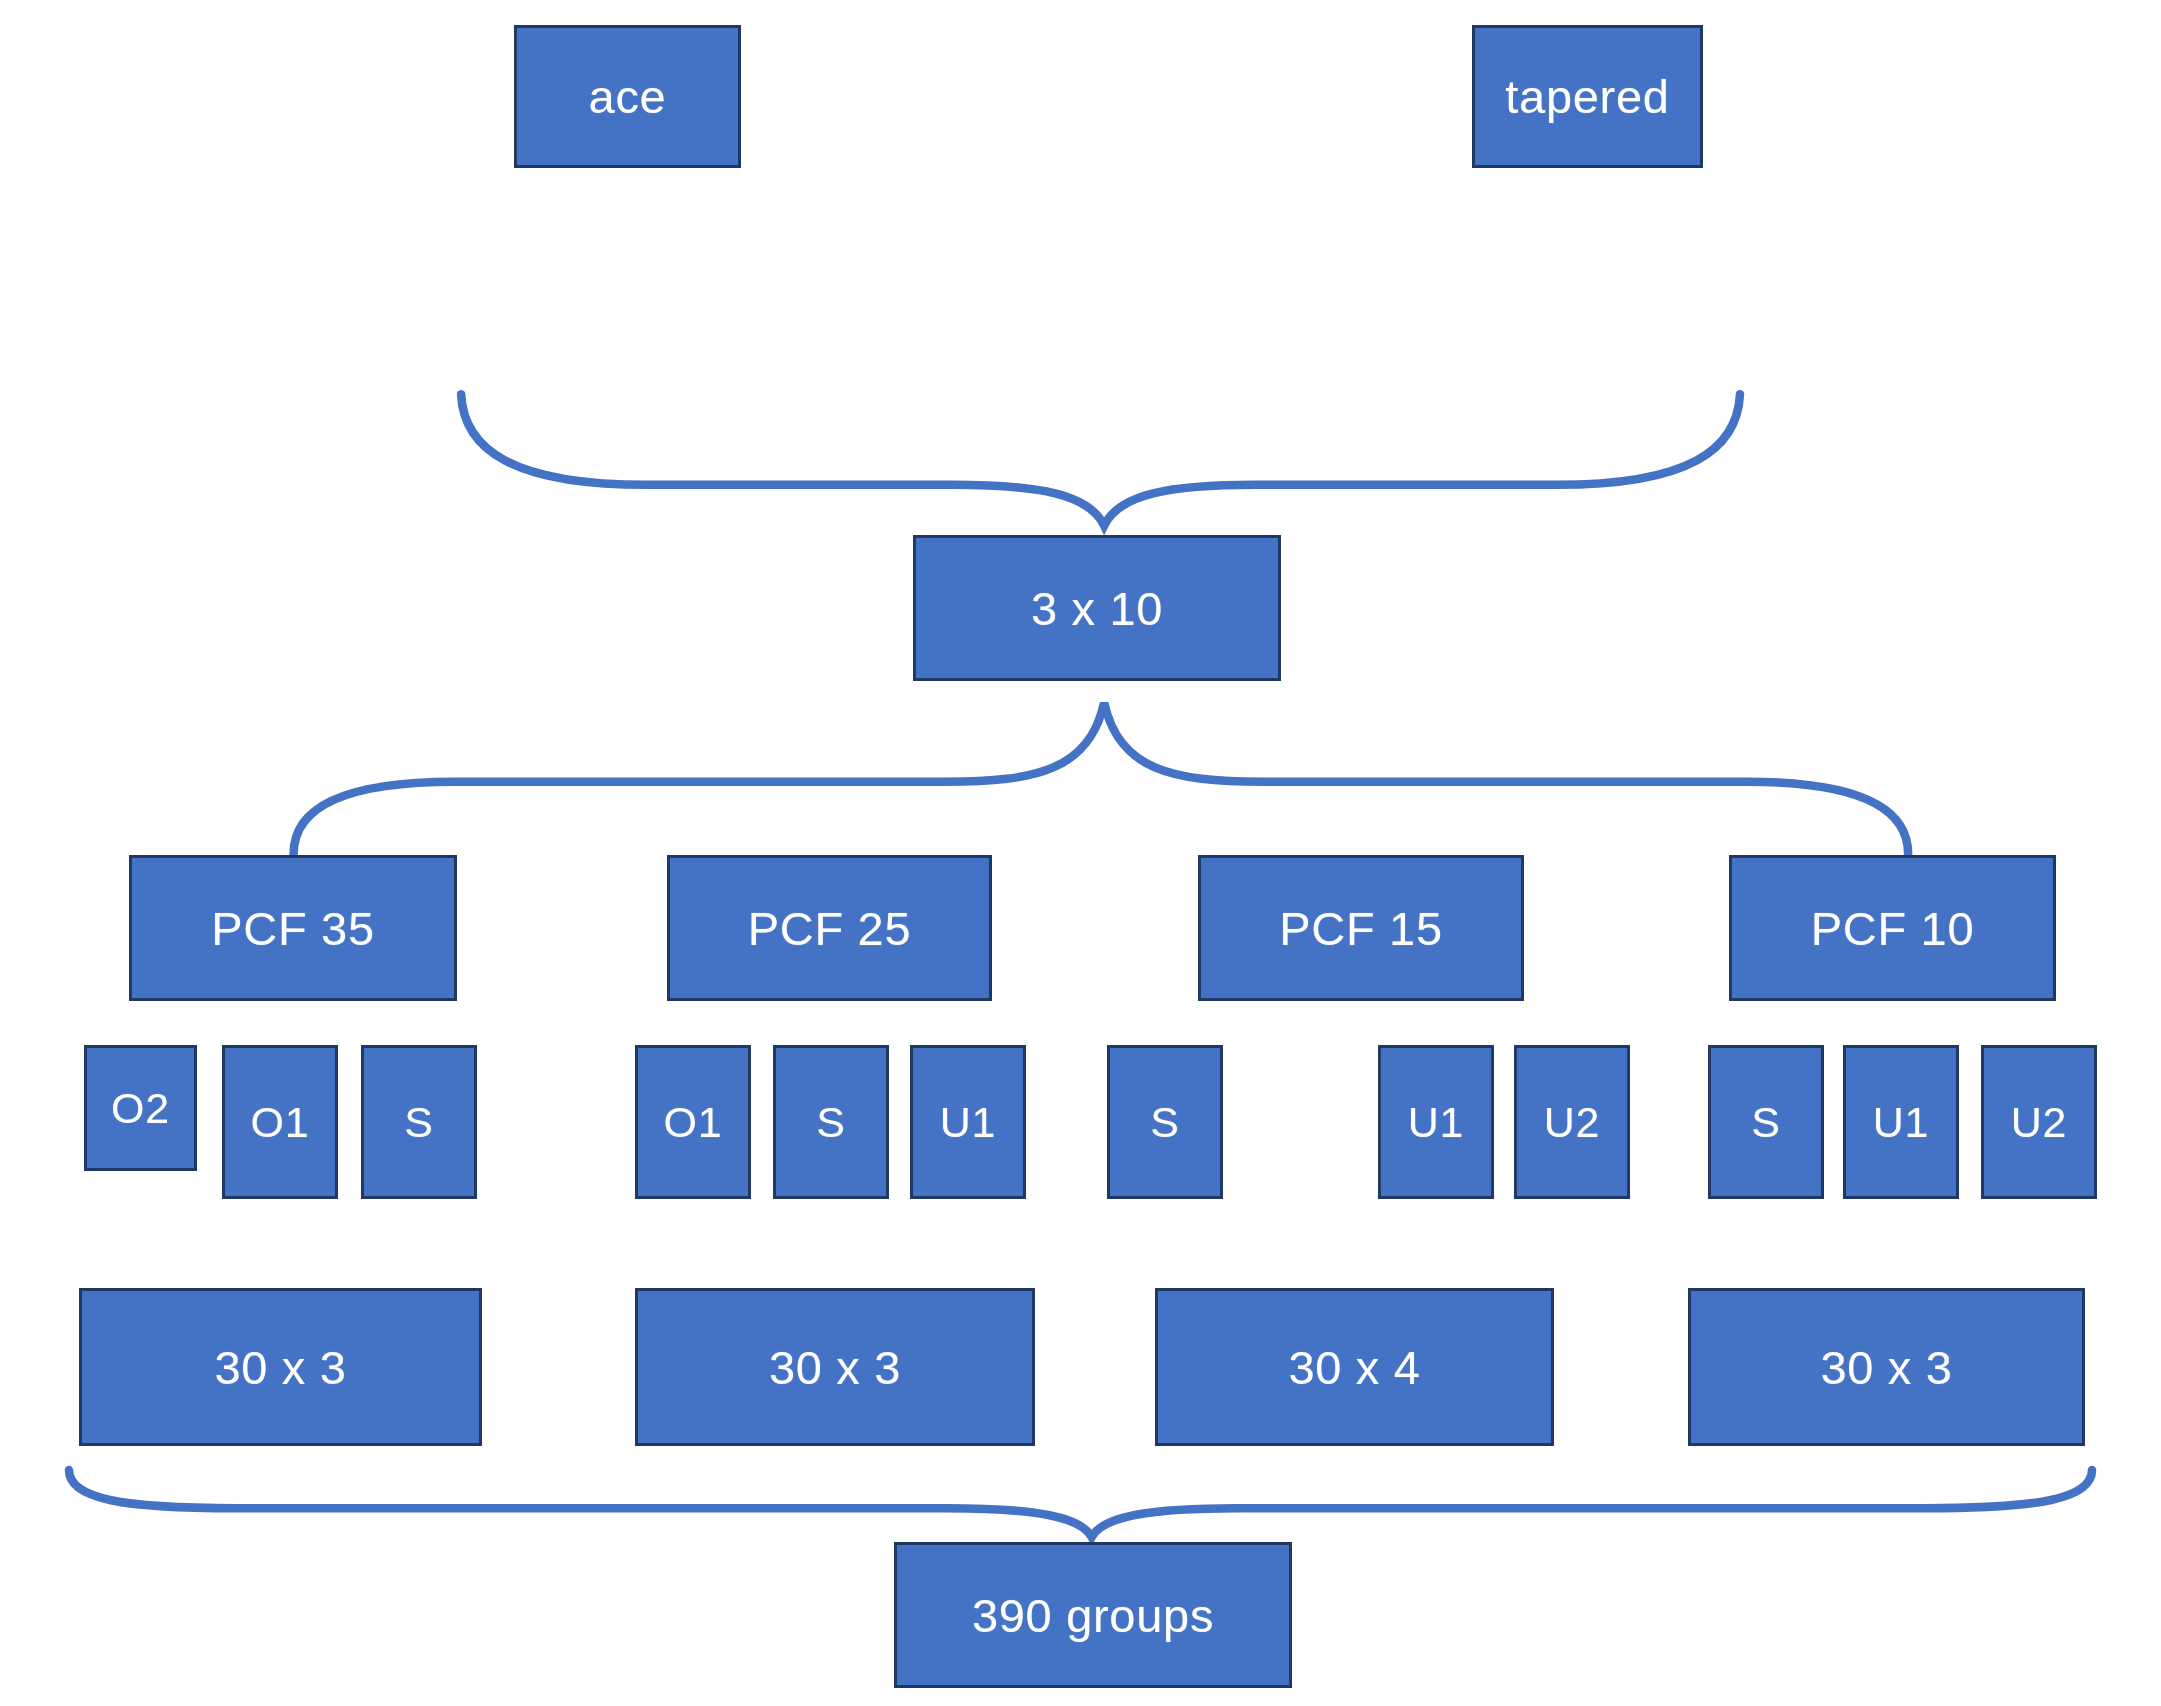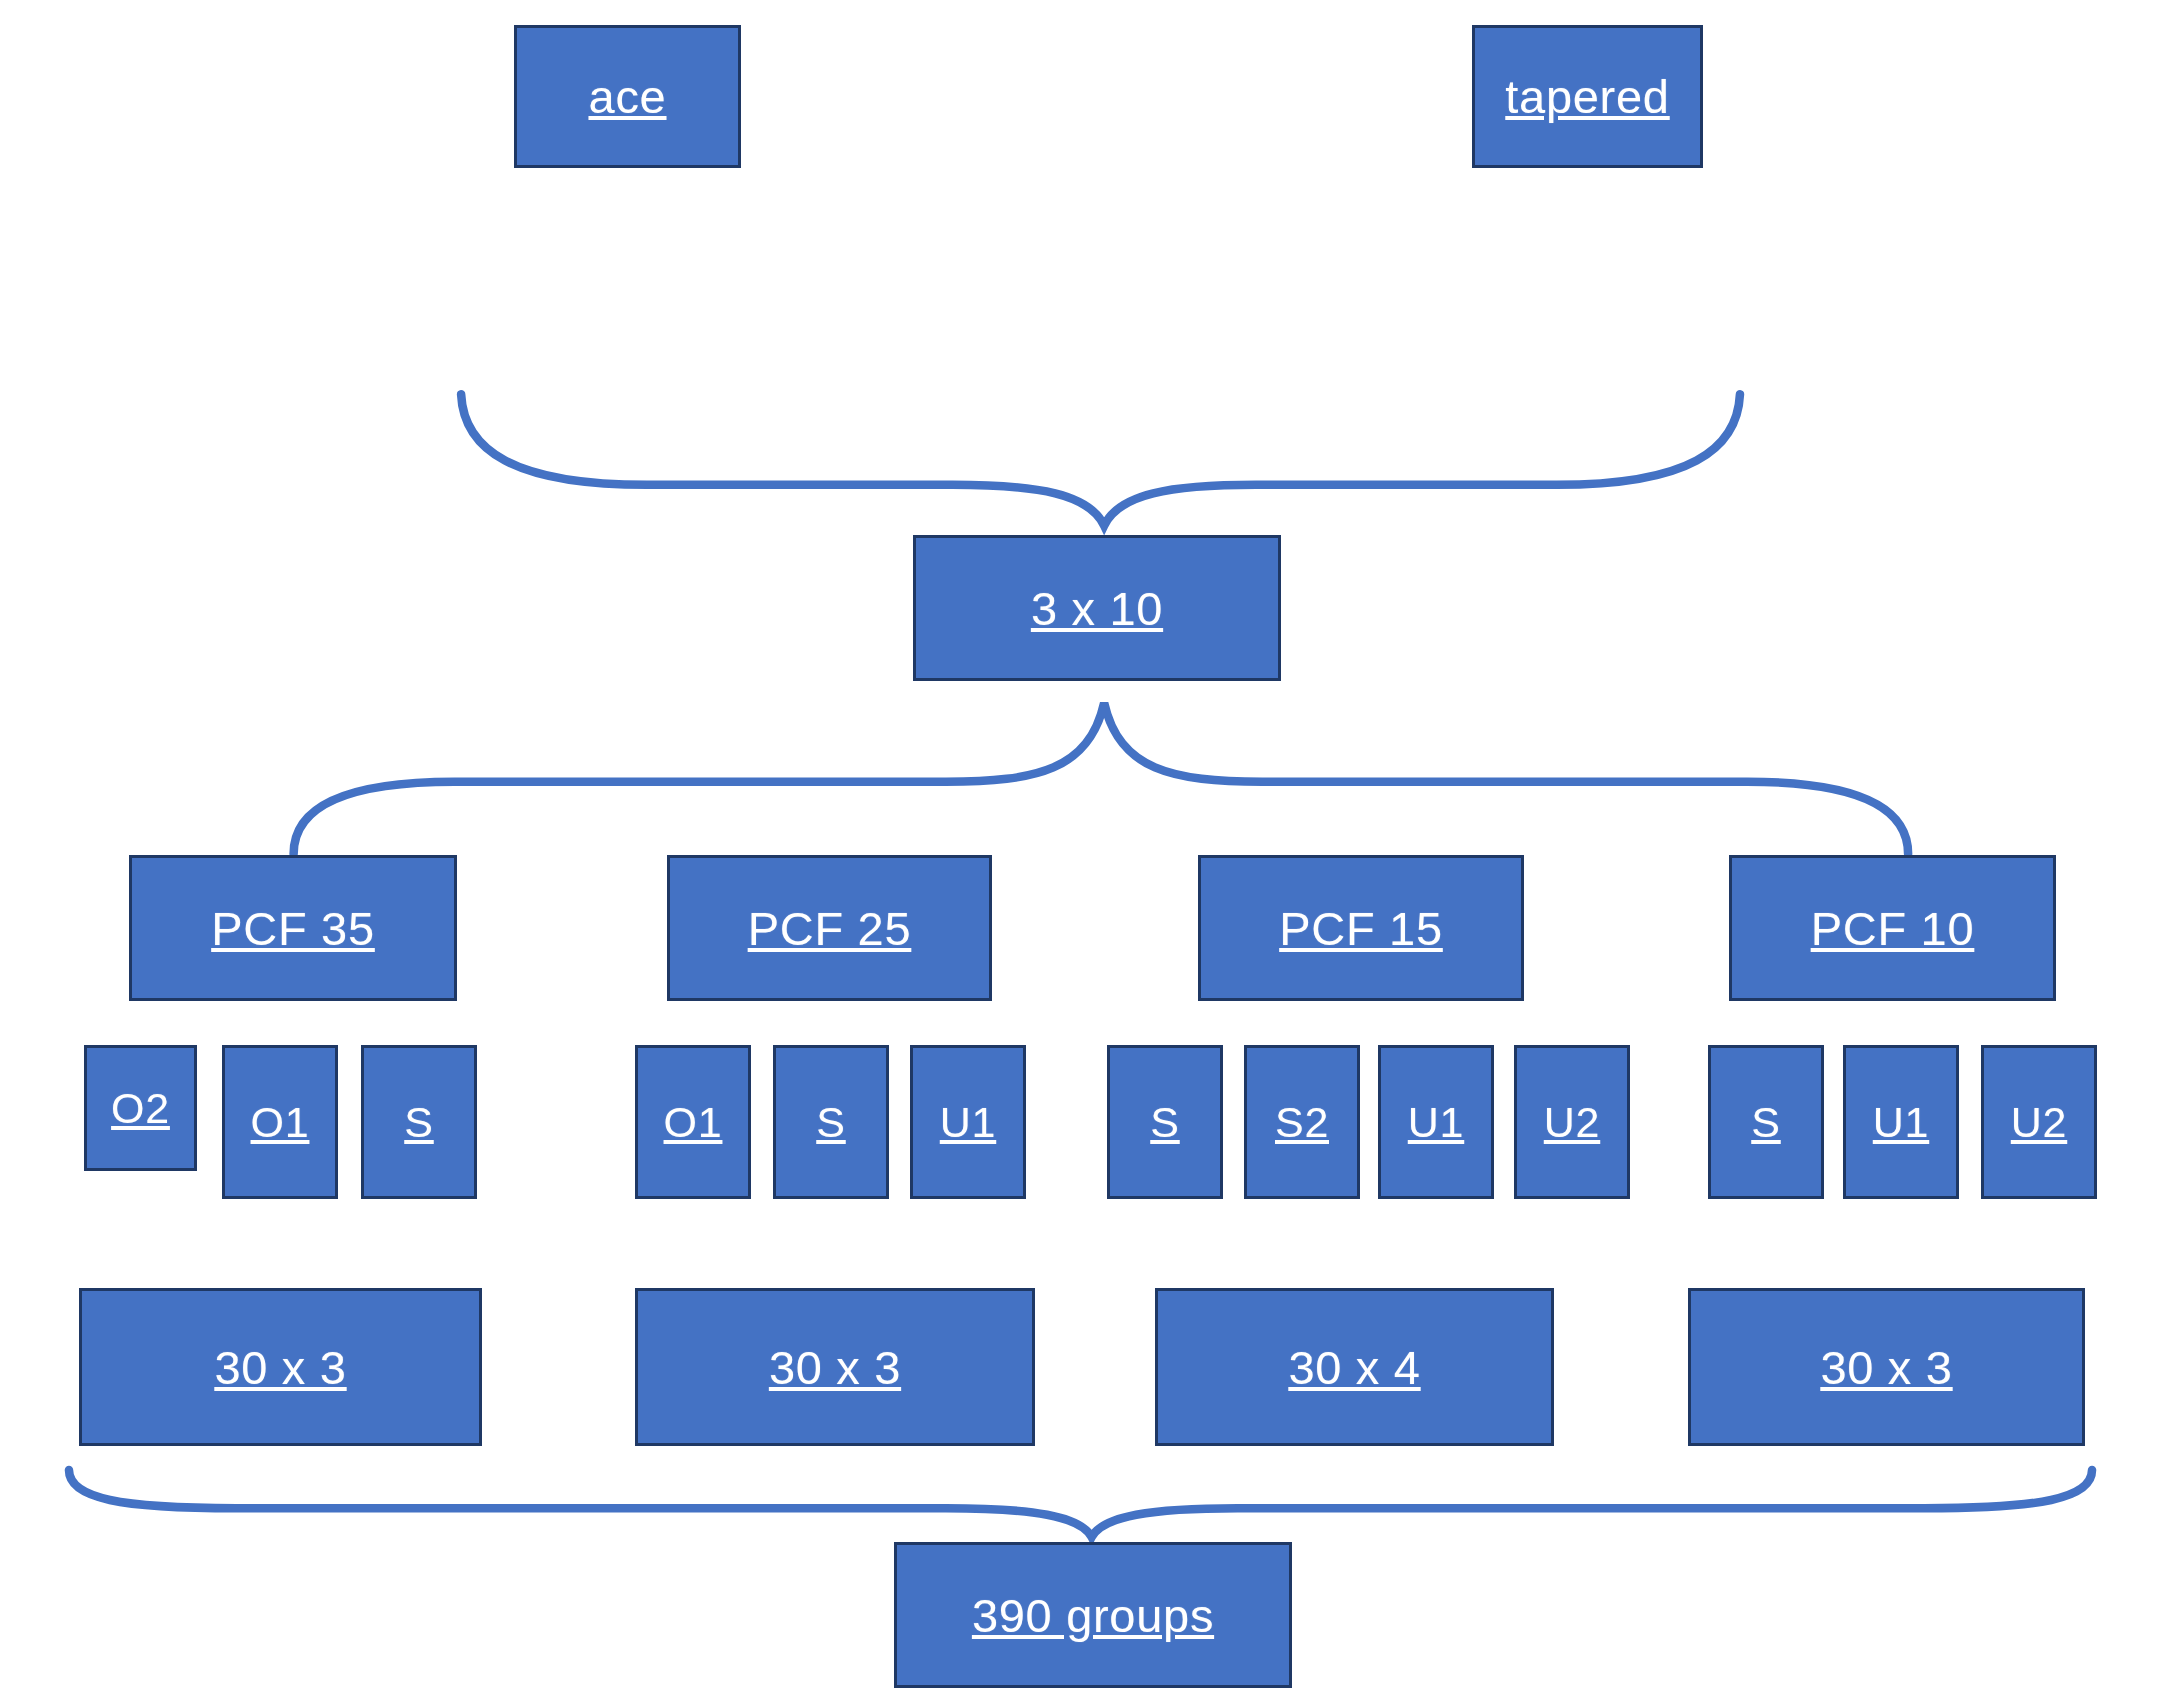--- a/index.html
+++ b/index.html
@@ -25,21 +25,20 @@
     position:absolute;
     background:var(--box-fill);
     border:3.3px solid var(--box-border);
     color:var(--text-color);
     display:flex;
     align-items:center;
     justify-content:center;
     font-size:47px;
     letter-spacing:0.7px;
     text-shadow:0 0 1.3px rgba(255,255,255,0.35);
-    text-decoration:underline;
   }
   .box.small{font-size:43px;}
   #braces{
     position:absolute;
     left:0;top:0;width:2161px;height:1706px;
   }
   .brace{
     stroke:var(--brace-color);
     fill:none;
     stroke-width:13;
@@ -73,21 +72,20 @@
 
   <div class="box small" style="left:84px;top:1045px;width:113px;height:126px">O2</div>
   <div class="box small" style="left:222px;top:1045px;width:116px;height:154px">O1</div>
   <div class="box small" style="left:361px;top:1045px;width:116px;height:154px">S</div>
 
   <div class="box small" style="left:635px;top:1045px;width:116px;height:154px">O1</div>
   <div class="box small" style="left:773px;top:1045px;width:116px;height:154px">S</div>
   <div class="box small" style="left:910px;top:1045px;width:116px;height:154px">U1</div>
 
   <div class="box small" style="left:1107px;top:1045px;width:116px;height:154px">S</div>
-  <div class="box small" style="left:1244px;top:1045px;width:116px;height:154px">S2</div>
   <div class="box small" style="left:1378px;top:1045px;width:116px;height:154px">U1</div>
   <div class="box small" style="left:1514px;top:1045px;width:116px;height:154px">U2</div>
 
   <div class="box small" style="left:1708px;top:1045px;width:116px;height:154px">S</div>
   <div class="box small" style="left:1843px;top:1045px;width:116px;height:154px">U1</div>
   <div class="box small" style="left:1981px;top:1045px;width:116px;height:154px">U2</div>
 
   <div class="box" style="left:79px;top:1288px;width:403px;height:158px">30 x 3</div>
   <div class="box" style="left:635px;top:1288px;width:400px;height:158px">30 x 3</div>
   <div class="box" style="left:1155px;top:1288px;width:399px;height:158px">30 x 4</div>

